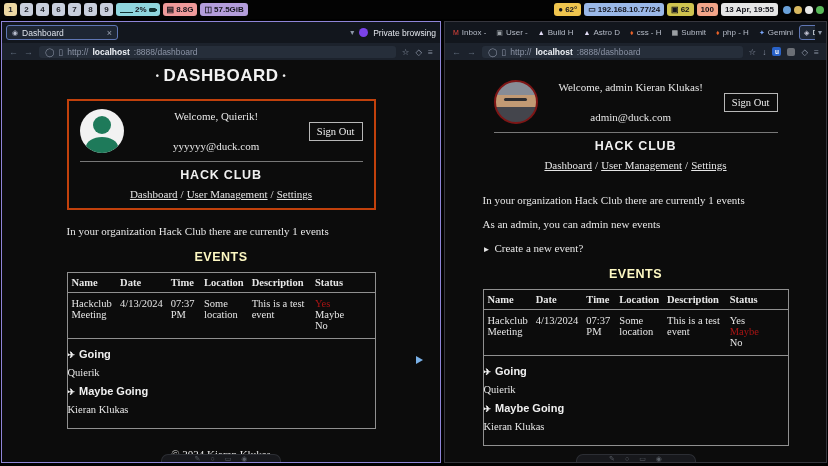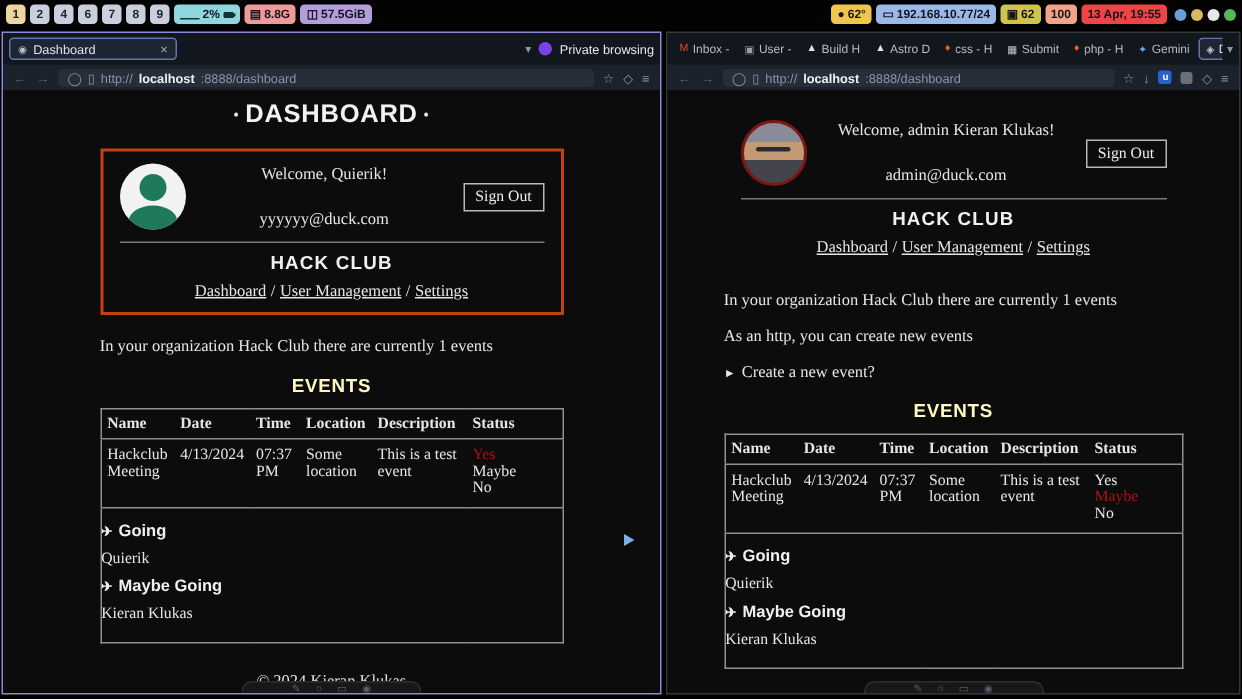--- a/index.html
+++ b/index.html
@@ -14,21 +14,21 @@
 
   
   .taskbar { height:19px; display:flex; align-items:center; gap:3px; padding:0 4px; background:#030303; }
   .ws { width:13px; height:13px; border-radius:3px; background:#c9cfdd; color:#22242c;
         font-size:8px; font-weight:700; display:flex; align-items:center; justify-content:center; cursor:default; }
   .ws.active { background:#ecd7a2; }
   .widget { height:13px; border-radius:3px; padding:0 4px; font-size:8px; font-weight:700;
             color:#15151c; display:flex; align-items:center; gap:2px; white-space:nowrap; }
   .w-bat { background:#8fd6de; } .w-mem { background:#ef9a9a; } .w-disk { background:#b39ddb; }
   .w-temp { background:#f0c54e; } .w-net { background:#9ab8e8; } .w-bri { background:#cfc34f; }
-  .w-vol { background:#f2a488; } .w-clk { background:#ef4444;align-items:center; }
+  .w-vol { background:#f2a488; } .w-clk { background:#e5e5e5;align-items:center; }
   .spark { width:13px; height:6px; border-bottom:1px solid #133; }
   .batt-shape { width:7px; height:4px; border:1px solid #133; border-radius:1px; position:relative; background:#133; }
   .batt-shape::after { content:''; position:absolute; right:-2px; top:0.5px; width:1.5px; height:2px; background:#133; }
   .spacer { flex:1; }
   .tray { display:flex; gap:3px; align-items:center; margin-left:2px; }
   .tray span { width:8px; height:8px; border-radius:50%; display:block; }
   .t1{background:#6aa0d8;} .t2{background:#d8b860;} .t3{background:#e8e8e8;} .t4{background:#58b858;}
 
   
   .window { position:absolute; top:21px; height:442px; background:#0c0c0c; border:1px solid #36363e; }
@@ -360,21 +360,21 @@
           </div>
           <button class="signout">Sign Out</button>
         </div>
         <hr class="card-hr">
         <div class="org-name">HACK CLUB</div>
         <div class="navlinks">
           <a>Dashboard</a><span class="nav-sep">/</span><a>User Management</a><span class="nav-sep">/</span><a>Settings</a>
         </div>
       </div>
       <div class="org-line">In your organization Hack Club there are currently 1 events</div>
-      <div class="admin-line">As an http, you can create new events</div>
+      <div class="admin-line">As an admin, you can admin new events</div>
       <div class="create-line">
         <span class="disclosure">►</span><span>Create a new event?</span>
       </div>
       <div class="events-h">EVENTS</div>
       <table class="events">
         <colgroup>
             <col style="width:16%">
             <col style="width:15%">
             <col style="width:11%">
             <col style="width:14%">

